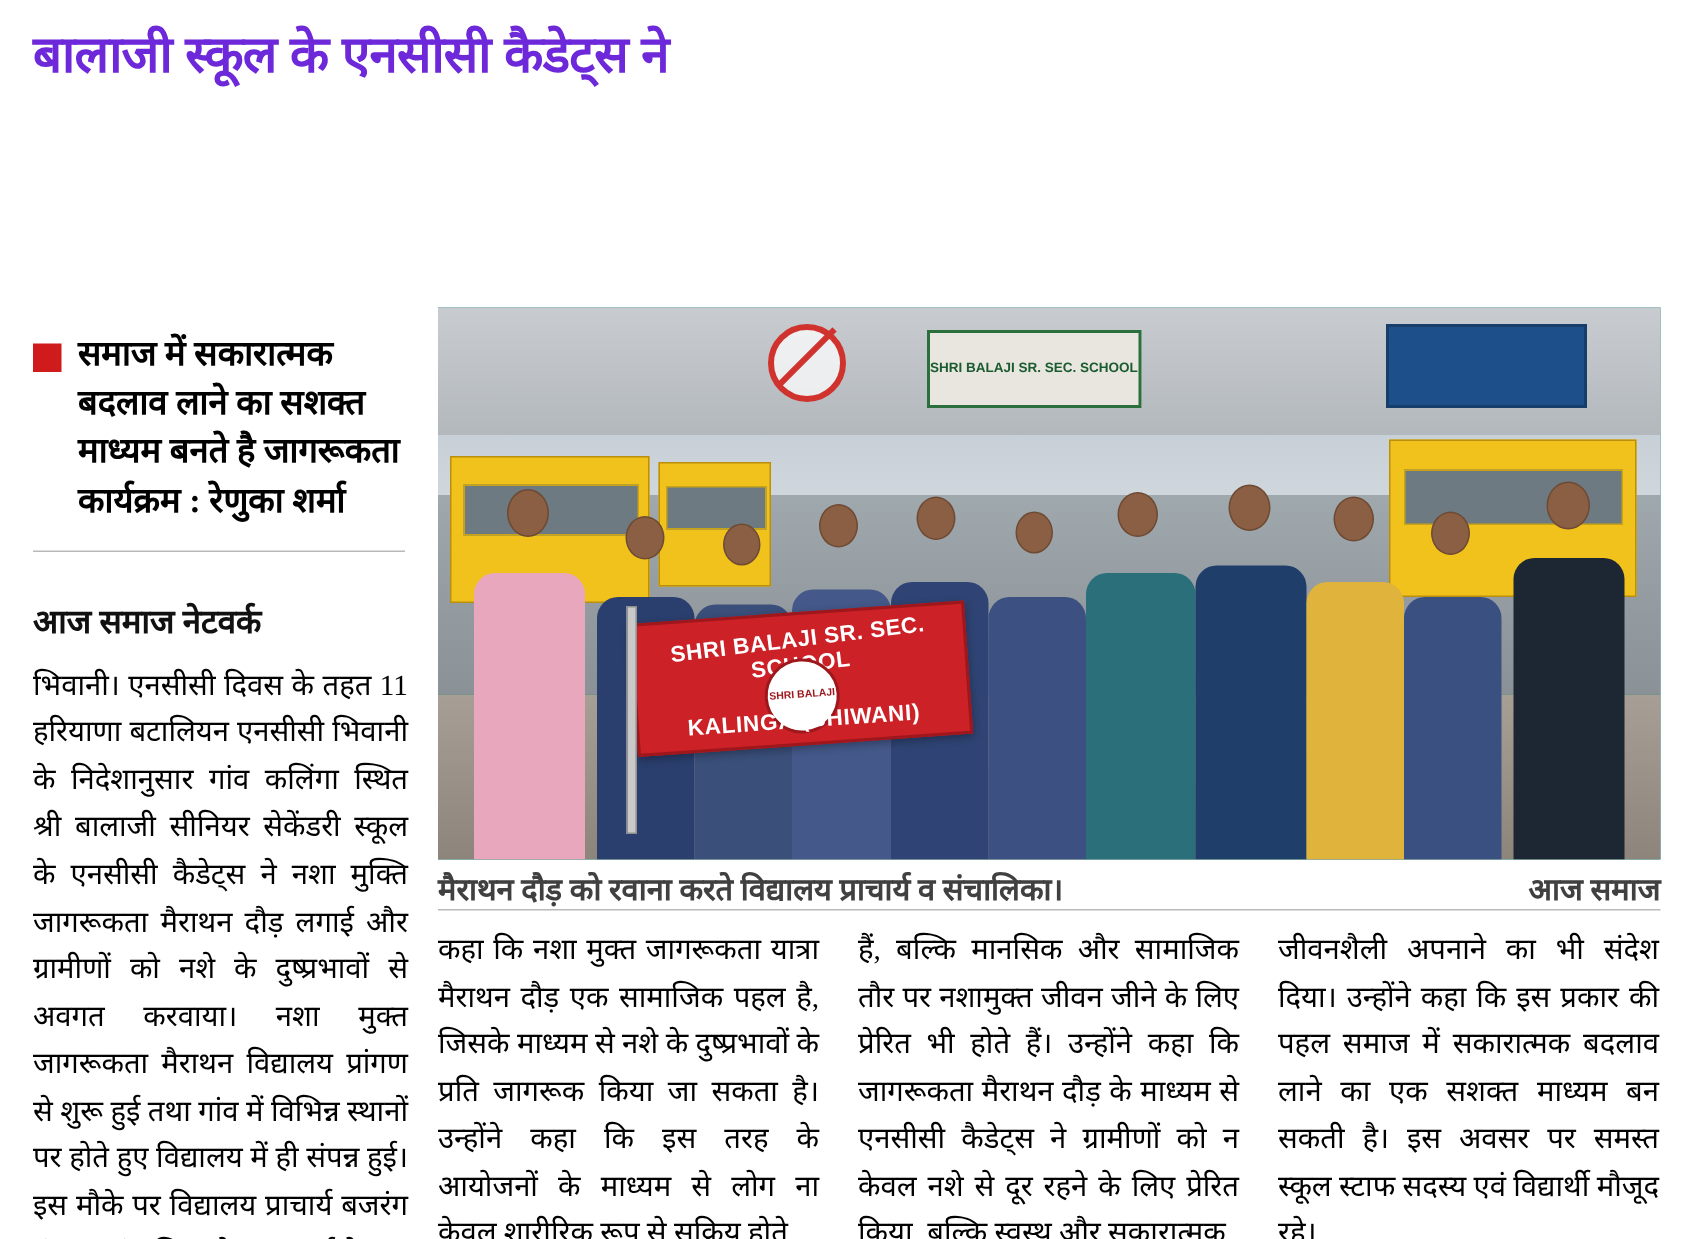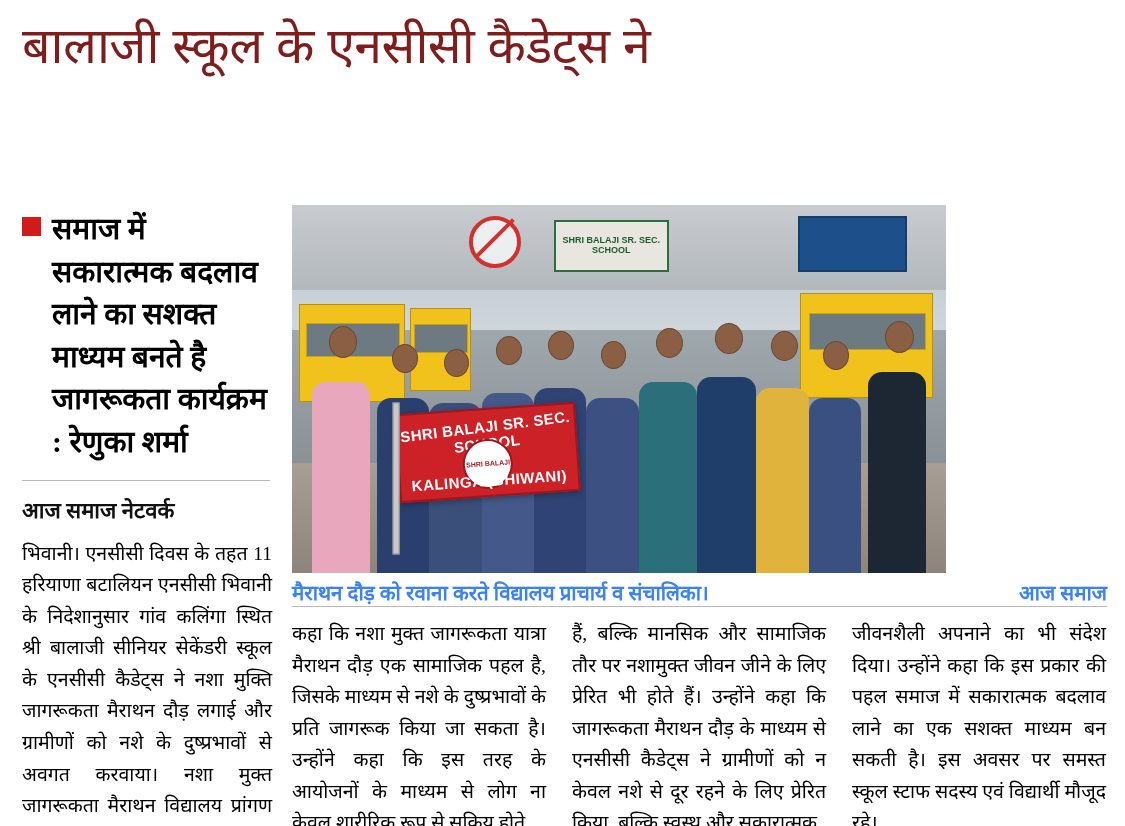--- a/index.html
+++ b/index.html
@@ -22,60 +22,61 @@
     padding: 0;
   }
 
   
   .headline {
     position: absolute;
     left: 22px;
     top: 18px;
     width: 1085px;
     font-family: "Liberation Sans", sans-serif;
-    font-weight: normal;
-    font-size: 50px;
+    font-weight: bold;
+    font-size: 34px;
     line-height: 1.14;
     letter-spacing: -0.5px;
-    color: #7f1d1d;
+    color: #6d28d9;
   }
   .headline .line { display: block; white-space: nowrap; }
 
   
   .left-col {
     position: absolute;
     left: 22px;
     top: 208px;
     width: 250px;
   }
   .kicker {
     position: relative;
     padding-left: 30px;
     font-family: "Liberation Serif", serif;
     font-weight: bold;
-    font-size: 30px;
+    font-size: 23px;
     line-height: 1.42;
     color: #000;
+    margin-top: 12px;
   }
   .kicker .bullet-sq {
     position: absolute;
     left: 0;
     top: 9px;
     width: 19px;
     height: 19px;
     background: #cf1b1b;
   }
   .rule {
     margin-top: 16px;
     width: 248px;
     height: 1px;
     background: #b9b9b9;
   }
   .byline {
-    margin-top: 13px;
+    margin-top: 30px;
     font-family: "Liberation Serif", serif;
     font-weight: bold;
     font-size: 22px;
     color: #111;
   }
   .left-body {
     margin-top: 14px;
     font-family: "Liberation Serif", serif;
     font-size: 19.5px;
     line-height: 1.62;
@@ -85,21 +86,21 @@
   }
   .left-body .lead {
     font-weight: normal;
   }
 
   
   .photo-wrap {
     position: absolute;
     left: 292px;
     top: 205px;
-    width: 654px;
+    width: 815px;
     height: 368px;
     overflow: hidden;
     background: #0f766e;
   }
   .photo {
     position: absolute;
     inset: 0;
   }
   
   .ph-sky {
@@ -235,21 +236,21 @@
     position: absolute;
     left: 292px;
     top: 578px;
     width: 815px;
     display: flex;
     justify-content: space-between;
     align-items: baseline;
     font-family: "Liberation Serif", serif;
     font-weight: bold;
     font-size: 20.5px;
-    color: #3b82f6;
+    color: #404040;
     gap: 22px;
   }
   .caption-rule {
     position: absolute;
     left: 292px;
     top: 606px;
     width: 815px;
     height: 1px;
     background: #b9b9b9;
   }

